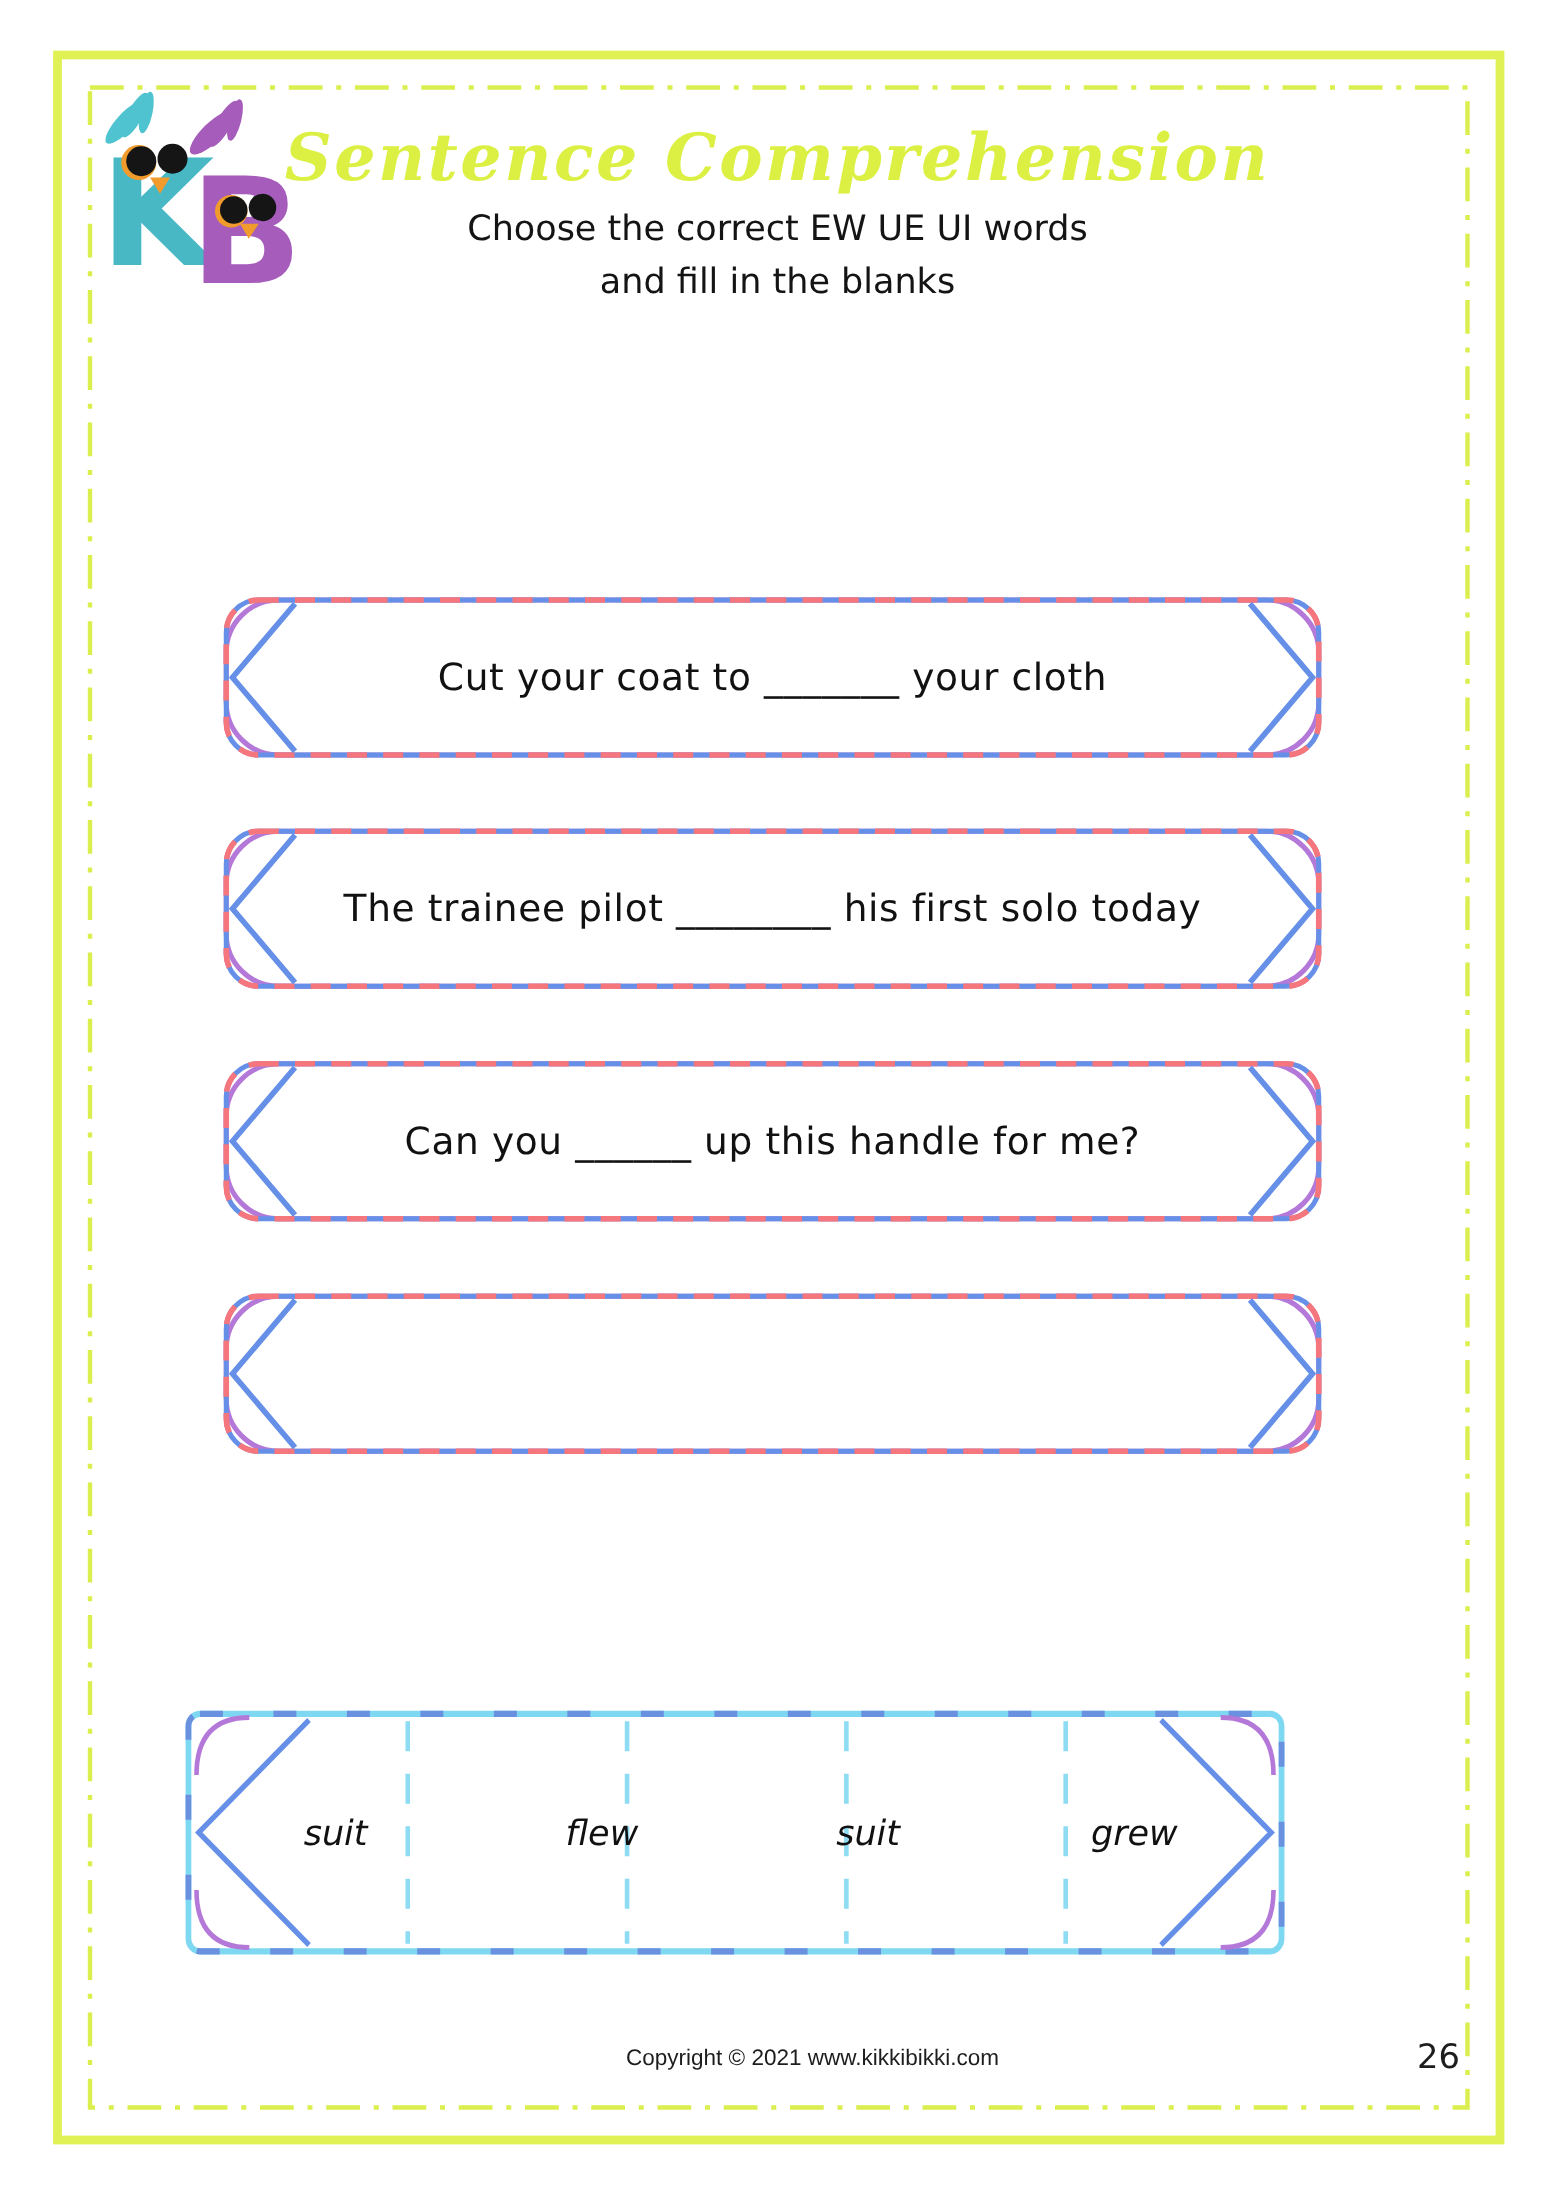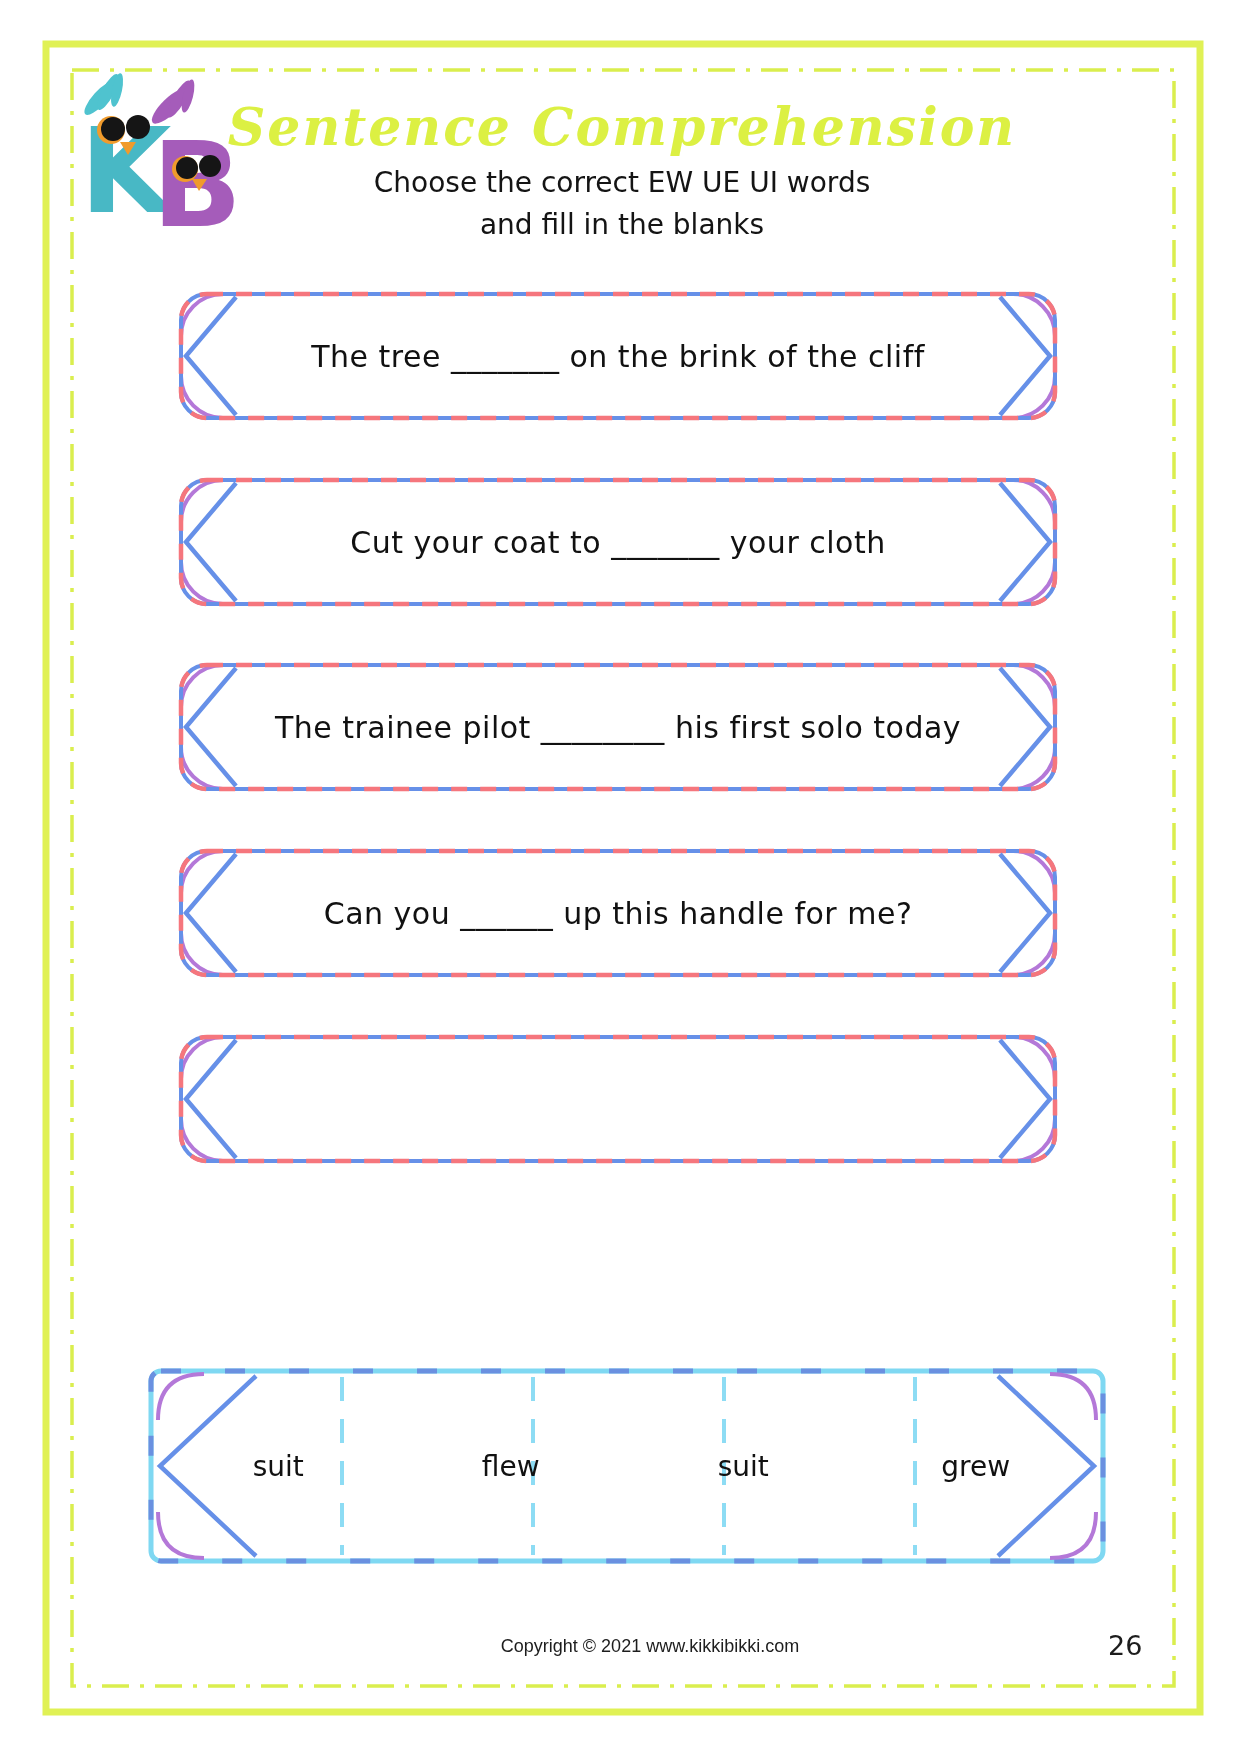--- a/index.html
+++ b/index.html
@@ -35,41 +35,41 @@
   .banner .frame{position:absolute;left:0;top:0;width:100%;height:100%;}
   .banner .sentence{
     position:absolute;left:60px;right:60px;top:0;height:100%;
     display:flex;align-items:center;justify-content:center;
     font-size:30px;color:#111;
     letter-spacing:0.5px;
     white-space:nowrap;
   }
   
   #word-bank{
-    position:absolute;left:148px;top:1368px;width:958px;height:196px;
+    position:absolute;left:148px;top:1368px;width:880px;height:196px;font-style:italic;
   }
   #word-bank .frame{position:absolute;left:0;top:0;width:100%;height:100%;}
   #word-bank .cells{
     position:absolute;left:14px;right:14px;top:0;height:100%;
     display:flex;
   }
   #word-bank .cell{
     flex:1;display:flex;align-items:center;justify-content:center;
     font-size:28px;color:#111;
   }
   
   .footer{
     position:absolute;left:0;top:1636px;width:100%;
     text-align:center;font-size:18px;color:#1d1d1d;
     font-family:"Liberation Sans",sans-serif;
     padding-left:28px;
   }
   .page-number{
     position:absolute;left:1108px;top:1630px;width:60px;
-    text-align:left;font-size:27px;color:#1d1d1d;
+    text-align:right;font-size:27px;color:#1d1d1d;
   }
   
   #logo{position:absolute;left:72px;top:66px;width:176px;height:176px;}
 </style>
 </head>
 <body>
 
 <div id="page">
 
   <svg id="border-svg" width="1244" height="1755" viewBox="0 0 1244 1755">
@@ -109,30 +109,20 @@
       <polygon points="120,113 135,113 127,125" fill="#f09b2c"></polygon>
     </g>
   </svg>
 
   <div class="title">Sentence Comprehension</div>
   <div class="subtitle">
     <div>Choose the correct  EW UE UI words</div>
     <div>and fill in the blanks</div>
   </div>
 
-  <div class="banner" style="top:291px">
-    <svg class="frame" viewBox="0 0 880 130" preserveAspectRatio="none">
-      <rect x="3" y="3" width="874" height="124" rx="42" fill="none" stroke="#b478d8" stroke-width="4"></rect>
-      <rect x="3" y="3" width="874" height="124" rx="26" fill="none" stroke="#6690e8" stroke-width="4"></rect>
-      <rect x="3" y="3" width="874" height="124" rx="26" fill="none" stroke="#f5767d" stroke-width="4.5" stroke-dasharray="16 13"></rect>
-      <polyline points="58,6 8,65 58,124" fill="none" stroke="#6690e8" stroke-width="4.5"></polyline>
-      <polyline points="822,6 872,65 822,124" fill="none" stroke="#6690e8" stroke-width="4.5"></polyline>
-    </svg>
-    <div class="sentence">The tree _______ on the brink of the cliff</div>
-  </div>
 
   <div class="banner" style="top:477px">
     <svg class="frame" viewBox="0 0 880 130" preserveAspectRatio="none">
       <rect x="3" y="3" width="874" height="124" rx="42" fill="none" stroke="#b478d8" stroke-width="4"></rect>
       <rect x="3" y="3" width="874" height="124" rx="26" fill="none" stroke="#6690e8" stroke-width="4"></rect>
       <rect x="3" y="3" width="874" height="124" rx="26" fill="none" stroke="#f5767d" stroke-width="4.5" stroke-dasharray="16 13"></rect>
       <polyline points="58,6 8,65 58,124" fill="none" stroke="#6690e8" stroke-width="4.5"></polyline>
       <polyline points="822,6 872,65 822,124" fill="none" stroke="#6690e8" stroke-width="4.5"></polyline>
     </svg>
     <div class="sentence">Cut your coat to _______ your cloth</div>

